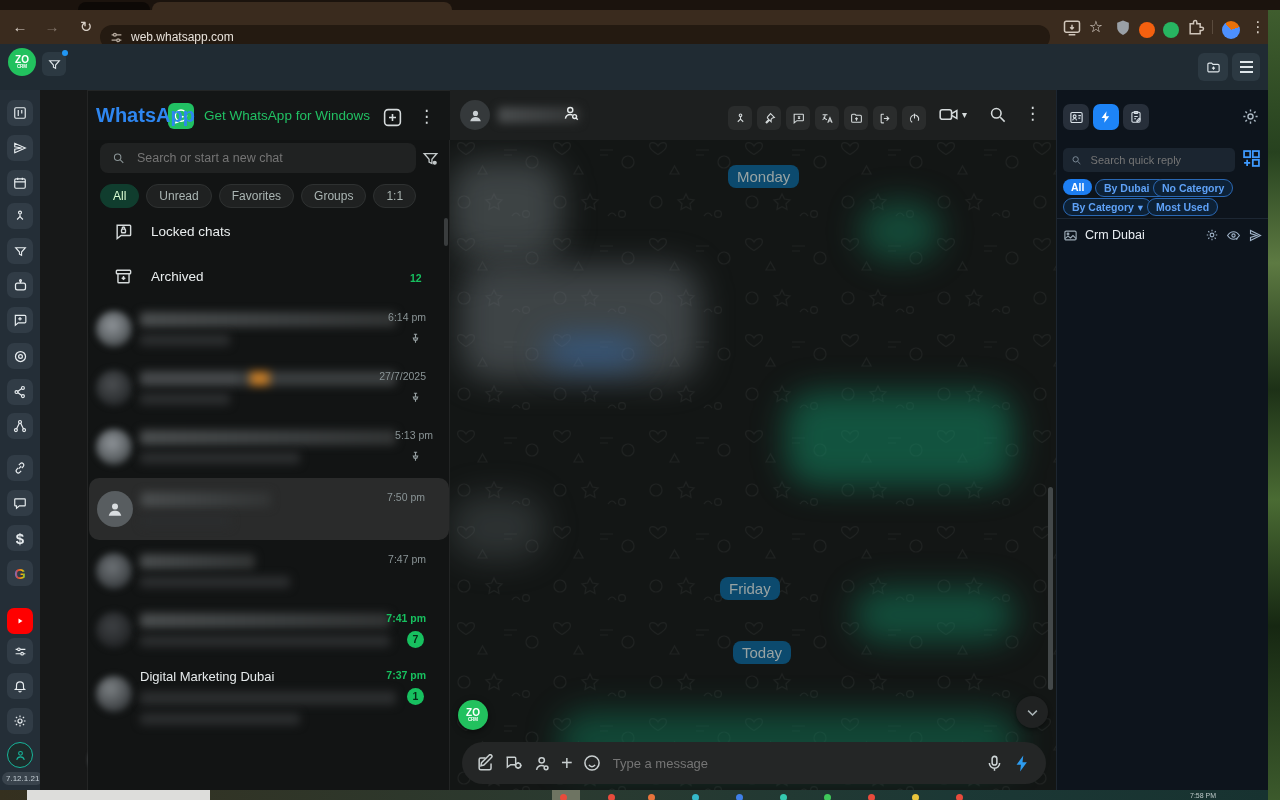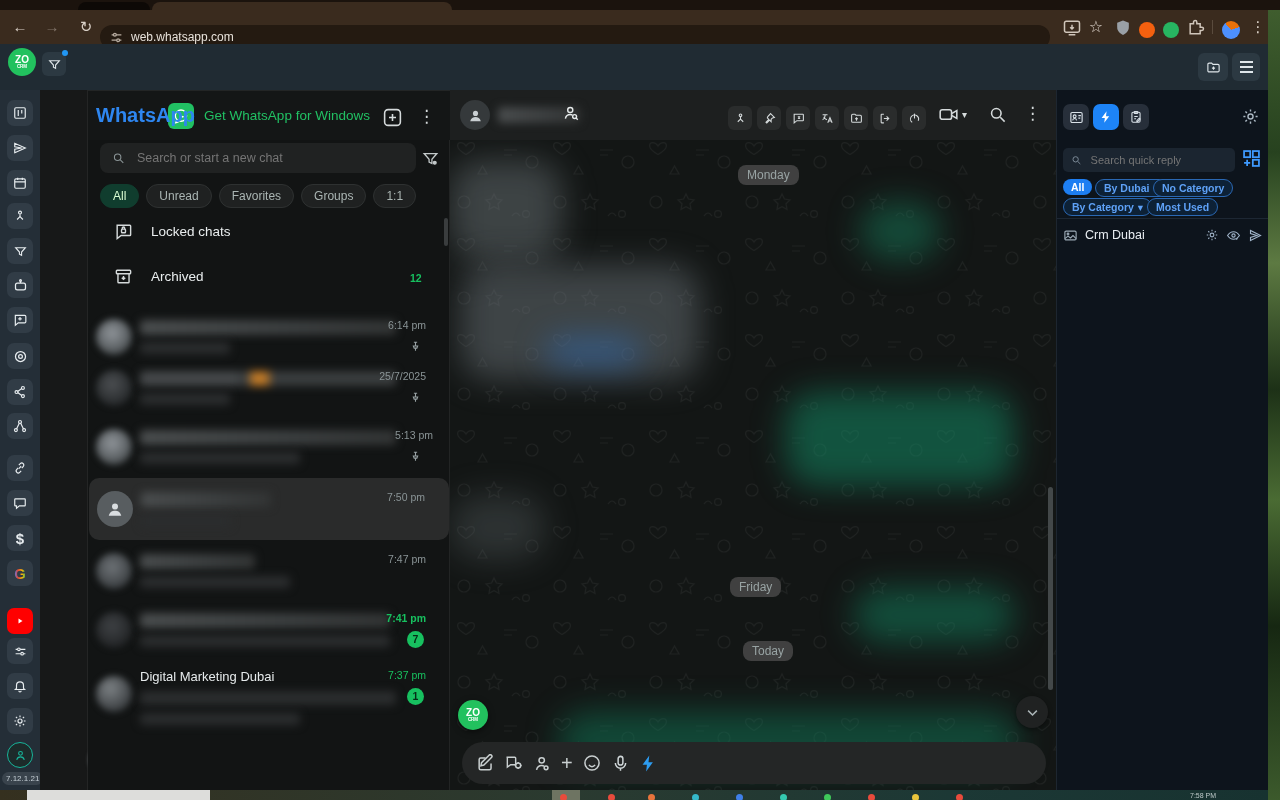--- a/index.html
+++ b/index.html
@@ -41,21 +41,21 @@
   .ablur{border-radius:50%;background:radial-gradient(circle at 45% 40%,#90959a,#5c6164 55%,#3a3e40 78%);filter:blur(3px);}
   .time{font-size:10.5px;color:#8a9496;}
   .time.green{color:#17c05f;}
   .pin{color:#97a1a3;}
   .chatrow{left:0;width:362px;height:59px;position:absolute;}
   .footerbar{left:0px;top:650px;width:362px;height:50px;border-top:1px solid #232525;background:#141616;display:flex;align-items:center;justify-content:center;gap:10px;}
   
   .chat-pane{left:450px;top:90px;width:606px;height:700px;background:#131615;overflow:hidden;}
   .chat-header{left:0;top:0;width:606px;height:50px;background:#1d1f1f;position:absolute;z-index:5;}
   .hact{width:24px;height:24px;background:#2a2c2c;border-radius:6px;display:flex;align-items:center;justify-content:center;color:#d5dadb;position:absolute;top:16px;}
-  .datechip{background:#404040;color:#98a3a3;font-size:12px;border-radius:8px;padding:3px 9px;position:absolute;z-index:3;margin-left:10px;}
+  .datechip{background:#0c4a6e;color:#98a3a3;font-size:15px;border-radius:8px;padding:3px 9px;position:absolute;z-index:3;}
   .blob{position:absolute;filter:blur(16px);border-radius:30px;z-index:1;}
   .inputbar{left:12px;top:652px;width:584px;height:42px;background:#242626;border-radius:24px;position:absolute;z-index:6;display:flex;align-items:center;gap:9px;padding:0 14px;color:#c9cfd0;}
   .inputbar input{color:#d7dcdd;font-size:13px;flex:1;}
   .fab{border-radius:50%;position:absolute;z-index:7;}
   
   .quick-panel{left:1056px;top:90px;width:212px;height:700px;background:#0d141c;border-left:1px solid #1d2630;}
   .qtab{width:26px;height:26px;border-radius:7px;background:#272f3a;display:flex;align-items:center;justify-content:center;color:#dbe3ea;position:absolute;top:14px;}
   .qtab.active{background:#1d84f7;color:#fff;}
   .qsearch{left:6px;top:58px;width:172px;height:24px;background:#1b2530;border-radius:5px;display:flex;align-items:center;gap:7px;padding:0 8px;color:#7d8b99;position:absolute;}
   .qsearch input{color:#c8d4df;font-size:11px;width:100%;}
@@ -335,34 +335,34 @@
       <svg width="19" height="19" viewBox="0 0 24 24" fill="none" stroke="#d5dadb" stroke-width="1.8">
           <rect x="3" y="4" width="18" height="4.5" rx="1"></rect>
           <path d="M5 8.5V19a1 1 0 001 1h12a1 1 0 001-1V8.5"></path>
           <path d="M12 11.5v4M9.8 13.5l2.2 2 2.2-2"></path>
         </svg>
       <span>Archived</span>
     </div>
     <div class="abs time green" style="left:322px;top:182px;font-weight:bold;">12</div>
     <div class="abs" style="left:356px;top:128px;width:4px;height:28px;background:#3a3d3e;border-radius:2px;"></div>
 
-    <div class="chatrow" style="top:218px;text-decoration:underline;">
+    <div class="chatrow" style="top:210px;text-decoration:underline;">
       <div class="abs ablur" style="left:8px;top:11px;width:36px;height:36px;"></div>
       <div class="abs nblur" style="left:52px;top:12px;width:256px;"></div>
       <div class="abs pblur" style="left:52px;top:34px;width:90px;"></div>
       <div class="abs time" style="right:24px;top:11px;">6:14 pm</div>
       <svg class="abs pin" style="right:28px;top:32px;" width="13" height="13" viewBox="0 0 24 24" fill="none" stroke="currentColor" stroke-width="2">
           <path d="M9 4h6M12 4v7M8 11h8l-1.5 4h-5zM12 15v5"></path>
         </svg>
     </div>
     <div class="chatrow" style="top:269px;">
       <div class="abs ablur" style="left:8px;top:11px;width:36px;height:36px;background:radial-gradient(circle at 45% 40%,#4c4f52,#2c2f31 60%,#1d1f21 85%);"></div>
       <div class="abs nblur" style="left:52px;top:12px;width:256px;background:linear-gradient(90deg,#45484a 0 38%,#3c3f40 38% 42%,#c07a28 44% 49%,#3a3d3e 52% 100%);"></div>
       <div class="abs pblur" style="left:52px;top:34px;width:90px;"></div>
-      <div class="abs time" style="right:24px;top:11px;">25/7/2025</div>
+      <div class="abs time" style="right:24px;top:11px;">27/7/2025</div>
       <svg class="abs pin" style="right:28px;top:32px;" width="13" height="13" viewBox="0 0 24 24" fill="none" stroke="currentColor" stroke-width="2">
           <path d="M9 4h6M12 4v7M8 11h8l-1.5 4h-5zM12 15v5"></path>
         </svg>
     </div>
     <div class="chatrow" style="top:328px;">
       <div class="abs ablur" style="left:8px;top:11px;width:36px;height:36px;"></div>
       <div class="abs nblur" style="left:52px;top:12px;width:256px;"></div>
       <div class="abs pblur" style="left:52px;top:34px;width:160px;"></div>
       <div class="abs time" style="right:17px;top:11px;">5:13 pm</div>
       <svg class="abs pin" style="right:28px;top:32px;" width="13" height="13" viewBox="0 0 24 24" fill="none" stroke="currentColor" stroke-width="2">
@@ -391,21 +391,21 @@
       <div class="abs nblur" style="left:52px;top:12px;width:250px;"></div>
       <div class="abs pblur" style="left:52px;top:34px;width:250px;"></div>
       <div class="abs time green" style="right:24px;top:11px;font-weight:bold;">7:41 pm</div>
       <div class="abs badge" style="right:26px;top:30px;width:17px;height:17px;font-size:10.5px;line-height:17px;">7</div>
     </div>
     <div class="chatrow" style="top:570px;height:74px;">
       <div class="abs ablur" style="left:8px;top:16px;width:36px;height:36px;background:radial-gradient(circle at 40% 35%,#7c8184,#4a4e51 55%,#2c2f31 85%);"></div>
       <div class="abs" style="left:52px;top:9px;color:#e6eaeb;font-size:13px;">Digital Marketing Dubai</div>
       <div class="abs pblur" style="left:52px;top:31px;width:256px;height:14px;"></div>
       <div class="abs pblur" style="left:52px;top:53px;width:160px;"></div>
-      <div class="abs time green" style="right:24px;top:9px;font-weight:normal;text-align:right;">7:37 pm</div>
+      <div class="abs time green" style="right:24px;top:9px;font-weight:bold;text-align:right;">7:37 pm</div>
       <div class="abs badge" style="right:26px;top:28px;width:17px;height:17px;font-size:10.5px;line-height:17px;">1</div>
     </div>
 
     <div class="footerbar">
       <div style="width:26px;height:26px;border-radius:6px;background:#21c063;display:flex;align-items:center;justify-content:center;">
         <svg width="18" height="18" viewBox="0 0 24 24" fill="none" stroke="#fff" stroke-width="1.7">
             <circle cx="12" cy="11.5" r="7.5"></circle>
             <path d="M6.5 17.5L5 21l3.7-1.2"></path>
             <path d="M9.5 9c.4 2.6 2.6 4.8 5.2 5.2l1.3-1.5-2-1-.9.5c-.9-.5-1.7-1.3-2.2-2.2l.5-.9-1-2z" fill="#fff" stroke="none"></path>
           </svg>
@@ -545,20 +545,21 @@
           <circle cx="11" cy="8" r="3.4"></circle>
           <path d="M4.5 20c.9-4 3.8-5.5 6.5-5.5 1.1 0 2.2.2 3.1.7"></path>
           <circle cx="16.5" cy="17.5" r="2.4"></circle>
         </svg>
       <span style="font-size:20px;color:#c9cfd0;line-height:1;">+</span>
       <svg width="20" height="20" viewBox="0 0 24 24" fill="none" stroke="currentColor" stroke-width="1.8">
           <circle cx="12" cy="12" r="8.5"></circle>
           <path d="M8.7 10h.01M15.3 10h.01" stroke-width="2.6"></path>
           <path d="M8.3 14.3c1 1.4 2.3 2.1 3.7 2.1s2.7-.7 3.7-2.1"></path>
         </svg>
+      <input placeholder="Type a message" style="">
       <svg width="19" height="19" viewBox="0 0 24 24" fill="none" stroke="#cfd6d8" stroke-width="1.9">
           <rect x="9" y="3" width="6" height="11" rx="3"></rect>
           <path d="M5.5 11.5a6.5 6.5 0 0013 0M12 18v3"></path>
         </svg>
       <svg width="19" height="19" viewBox="0 0 24 24" fill="#2d9cf0">
           <path d="M13 2L4.5 13.5h5.5L9 22l8.5-11.5H12z"></path>
         </svg>
     </div>
   </div>
 

